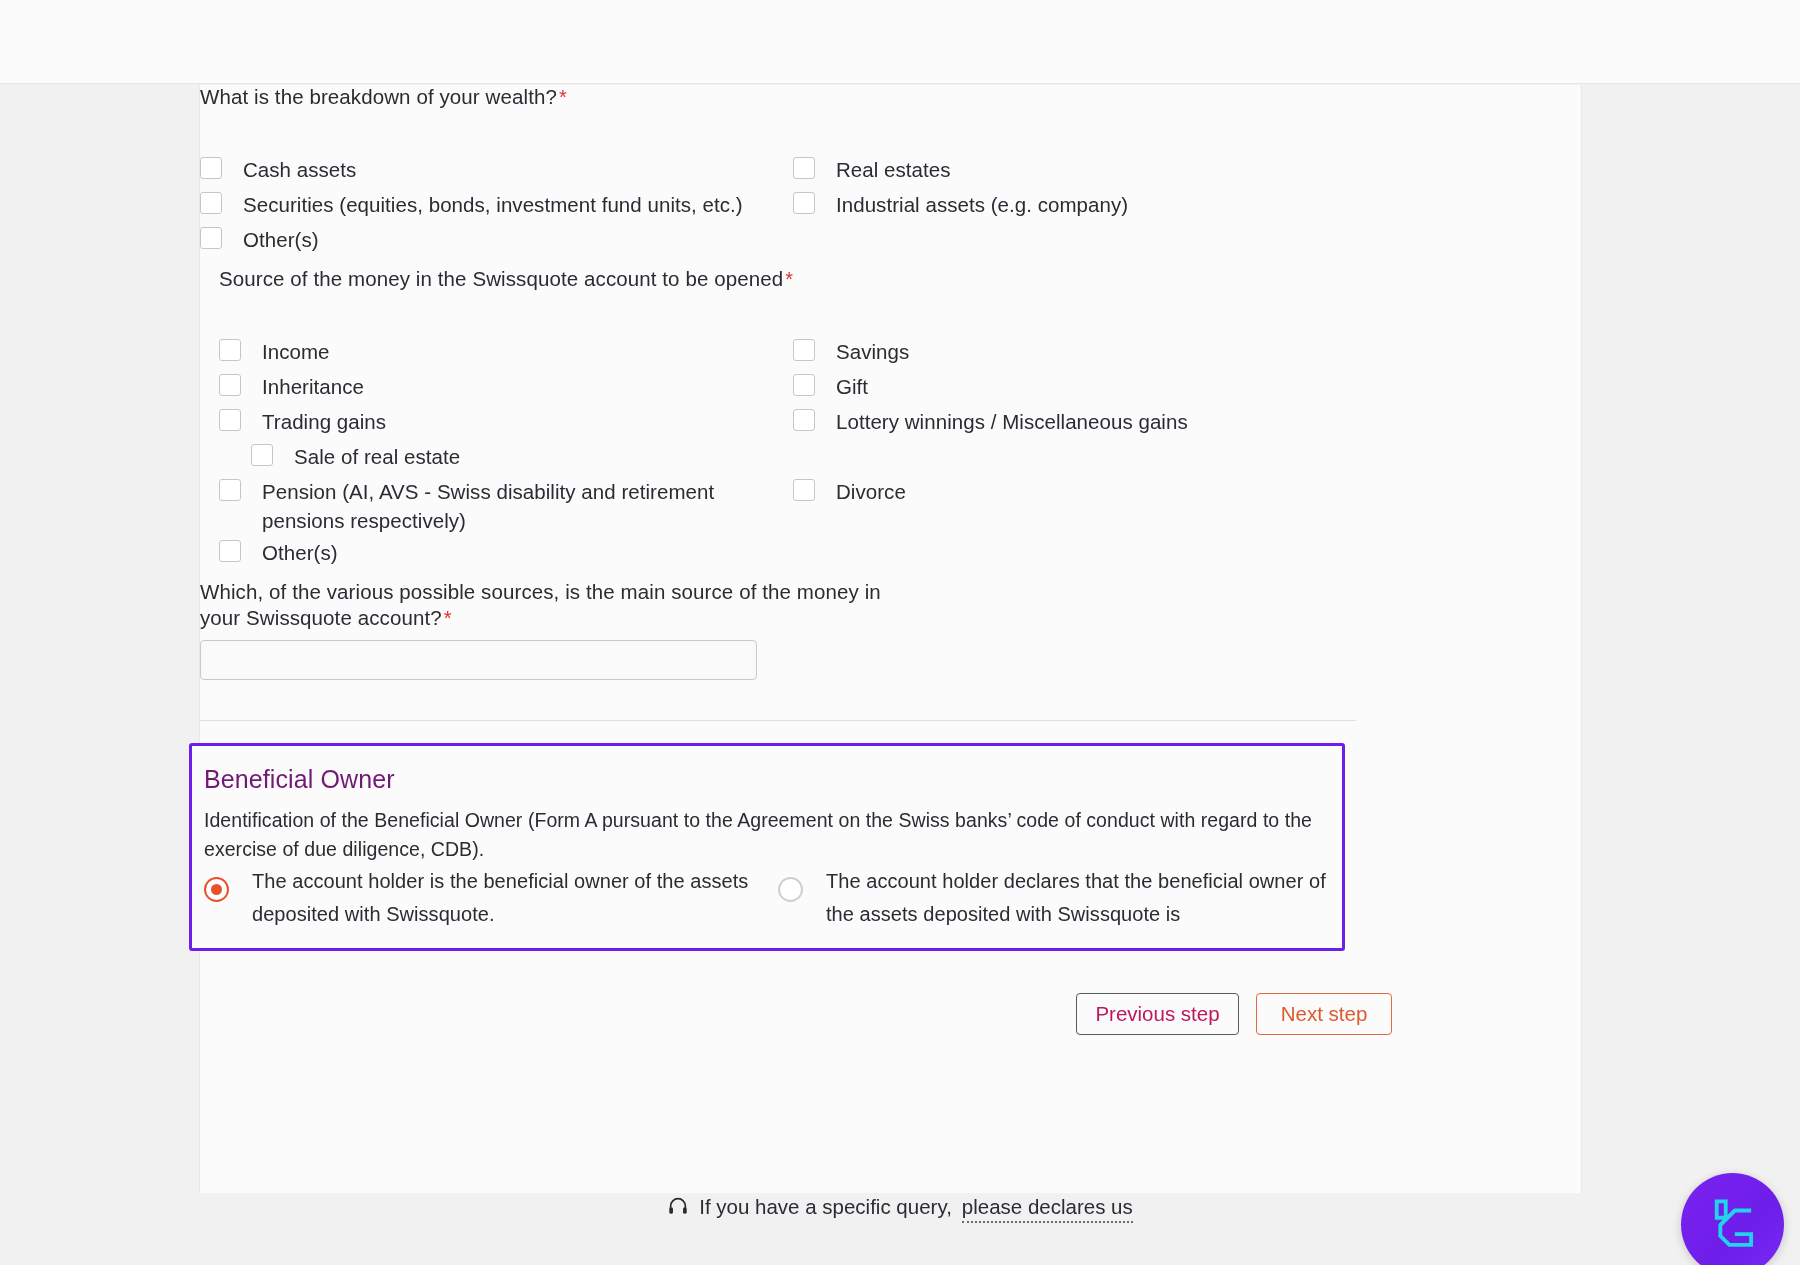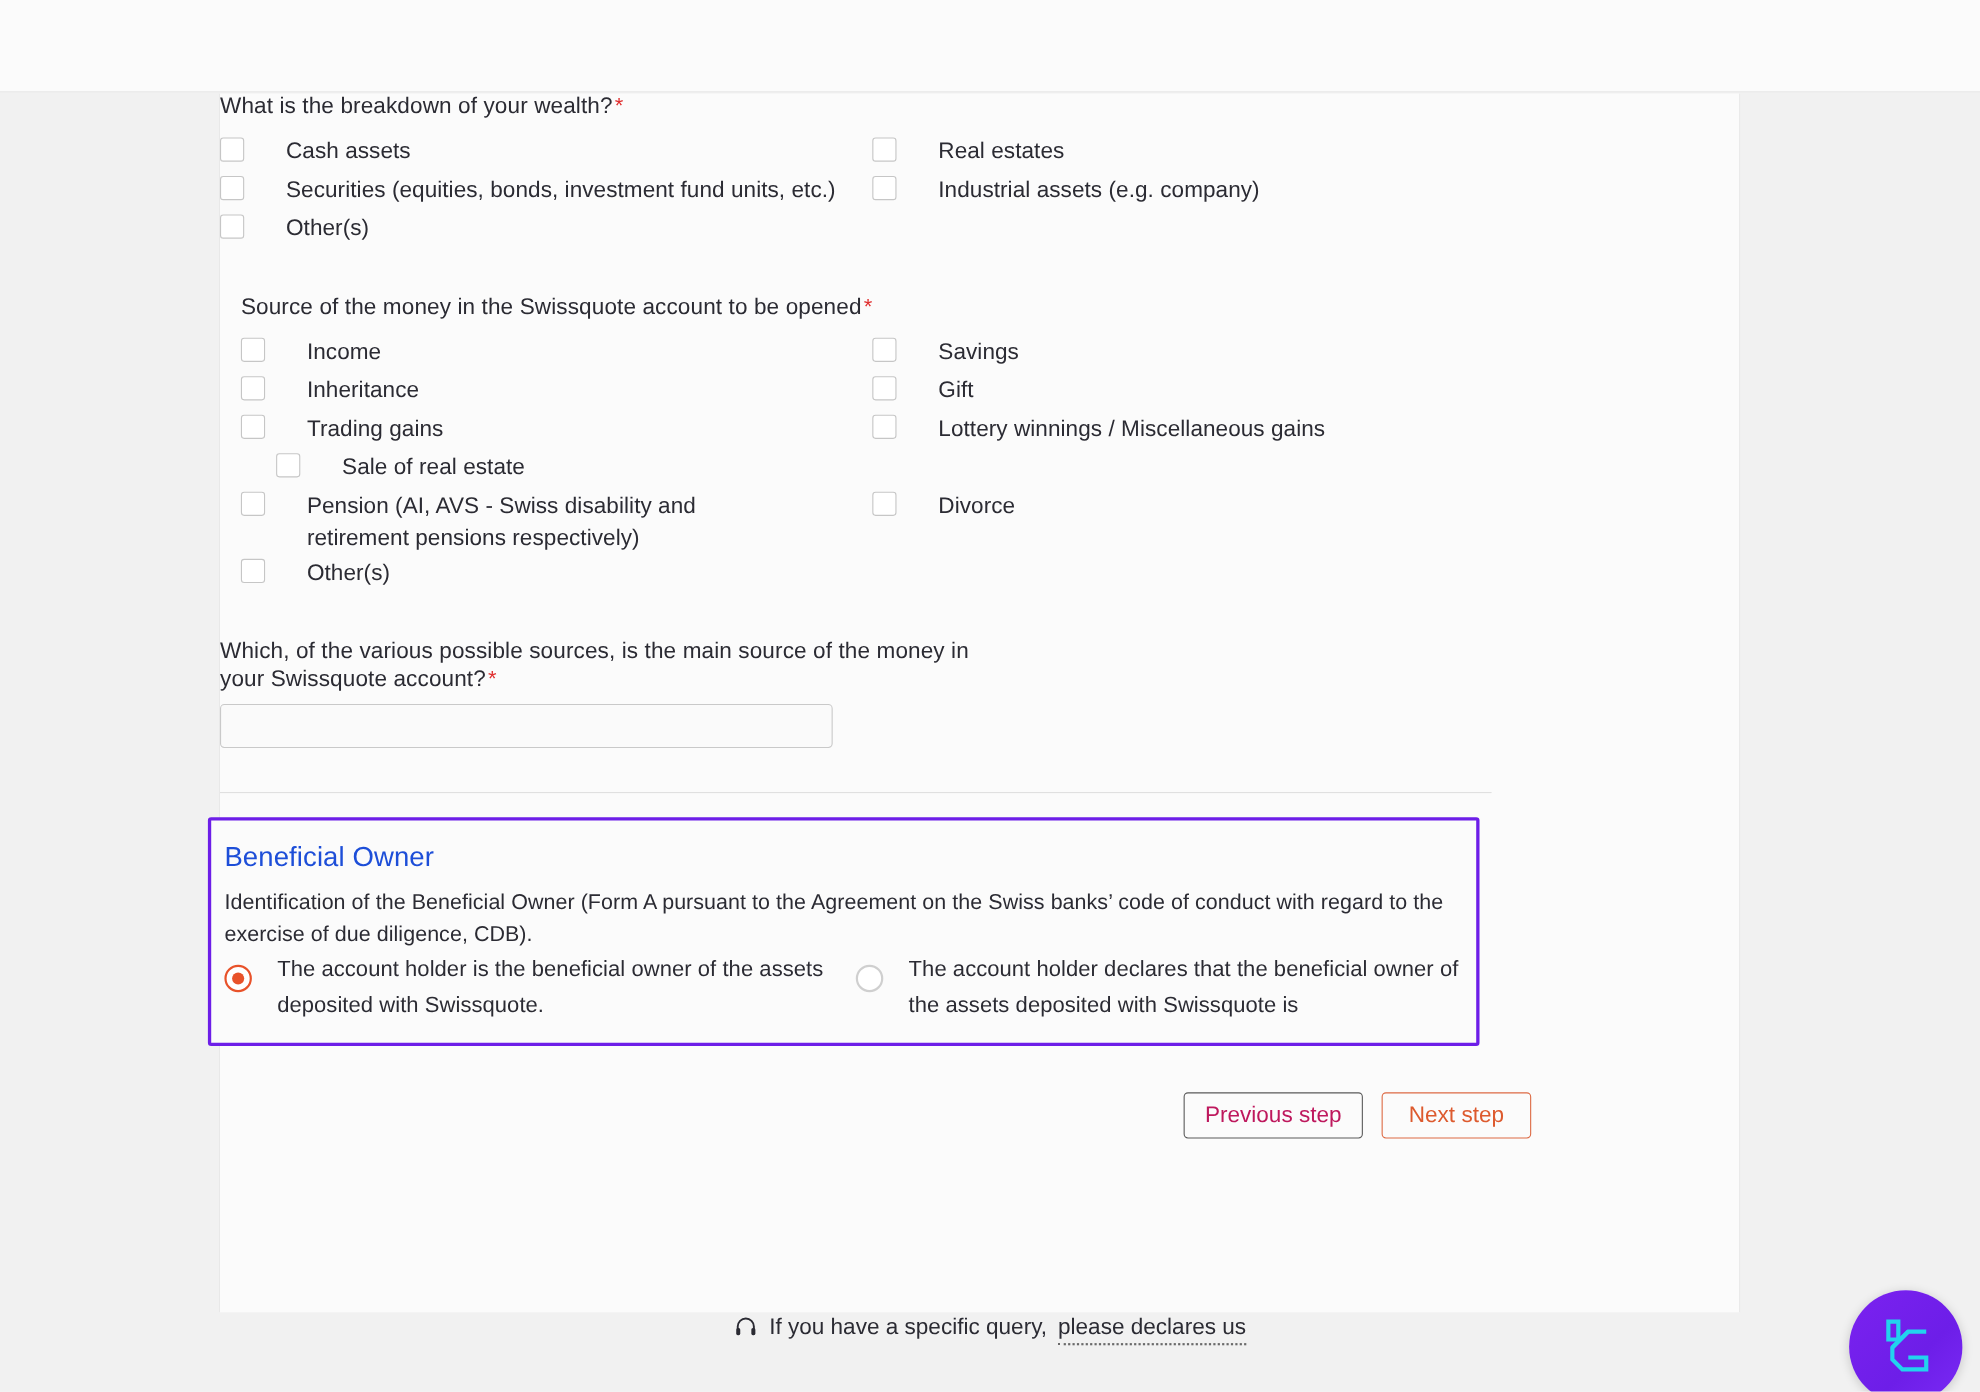--- a/index.html
+++ b/index.html
@@ -50,21 +50,22 @@
     color: #2b2b33;
     letter-spacing: 0.1px;
     white-space: nowrap;
   }
   .req { color: #e03030; font-size: 20px; margin-left: 2px; }
 
   .cb-row {
     position: absolute;
     display: flex;
     align-items: flex-start;
-    gap: 17px;
+    gap: 0px;
+    margin-top: 32px;
   }
   .cb-box {
     width: 22px; height: 22px;
     border: 1.6px solid #c6c6c6;
     border-radius: 3px;
     background: #fff;
     flex: 0 0 auto;
     margin-top: 2px;
   }
   .cb-text {
@@ -91,21 +92,21 @@
   
   .bo-panel {
     position: absolute;
     border: 3px solid #6d1ee8;
     border-radius: 3px;
     background: #fbfbfb;
   }
   .bo-title {
     position: absolute;
     font-size: 25px;
-    color: #1d4ed8;
+    color: #701a75;
     letter-spacing: 0.1px;
   }
   .bo-desc {
     position: absolute;
     font-size: 19.5px;
     color: #2b2b33;
     line-height: 29px;
     letter-spacing: 0.05px;
   }
   .radio-row {

